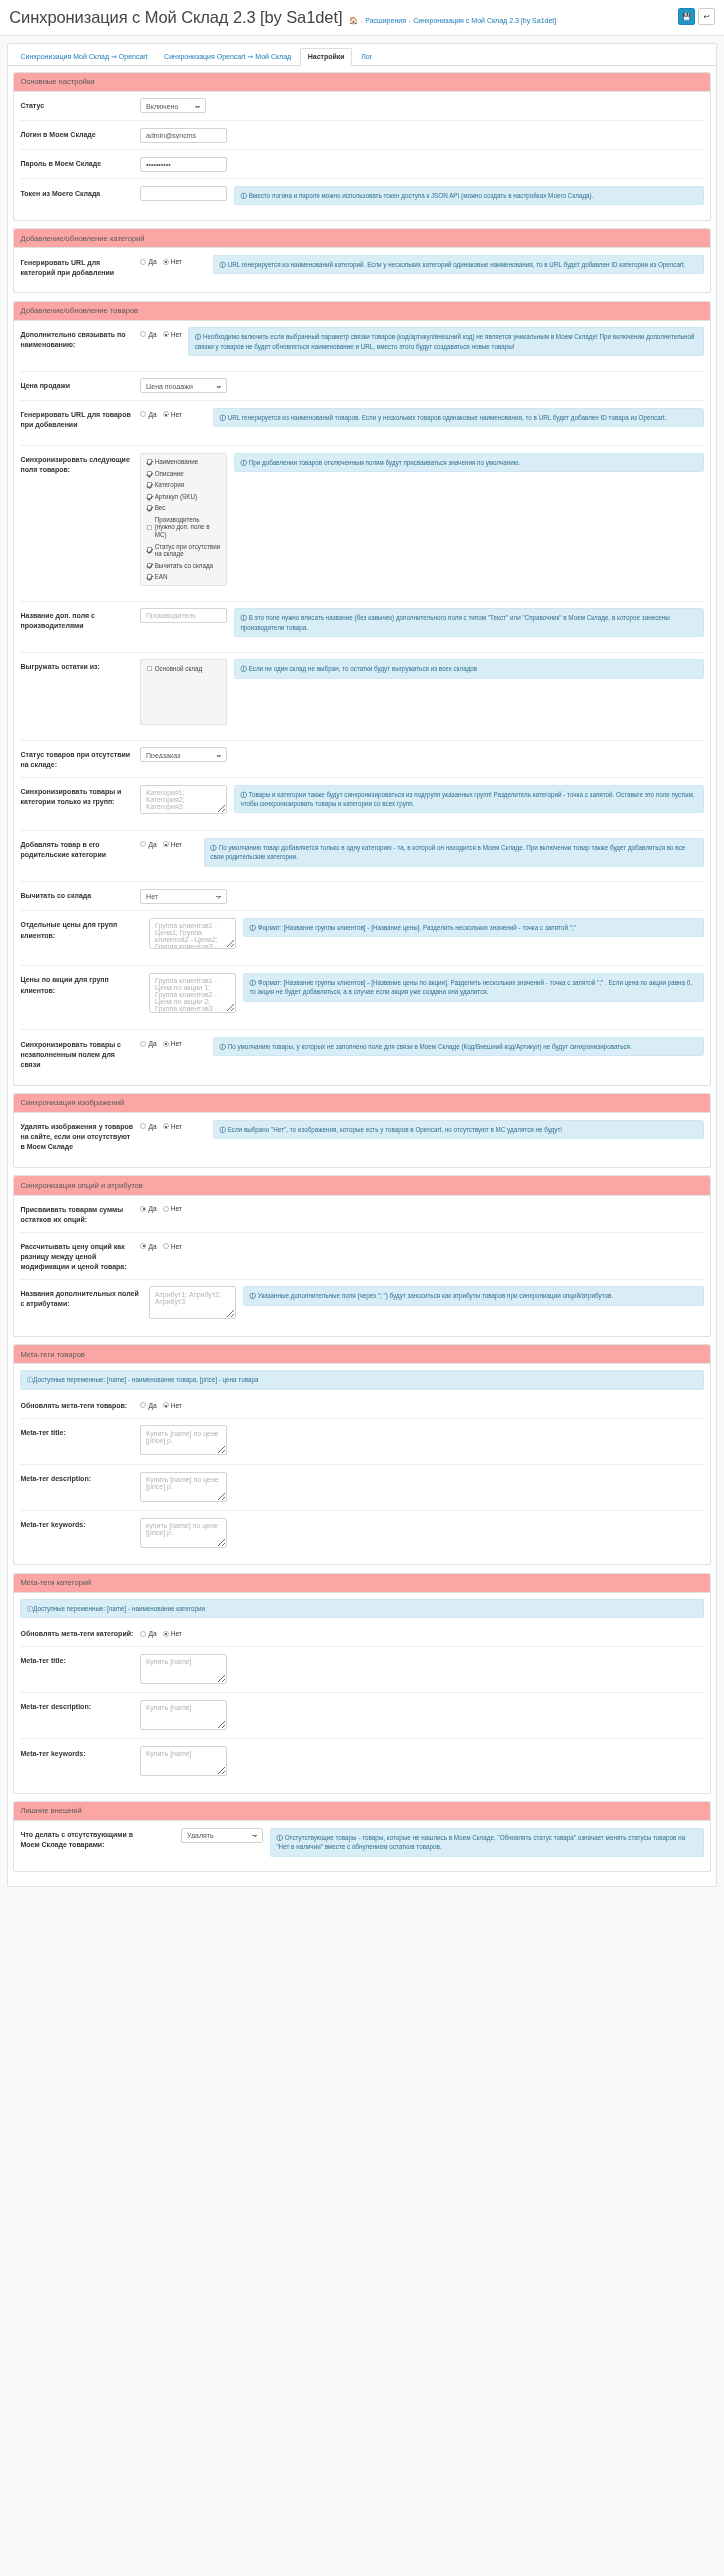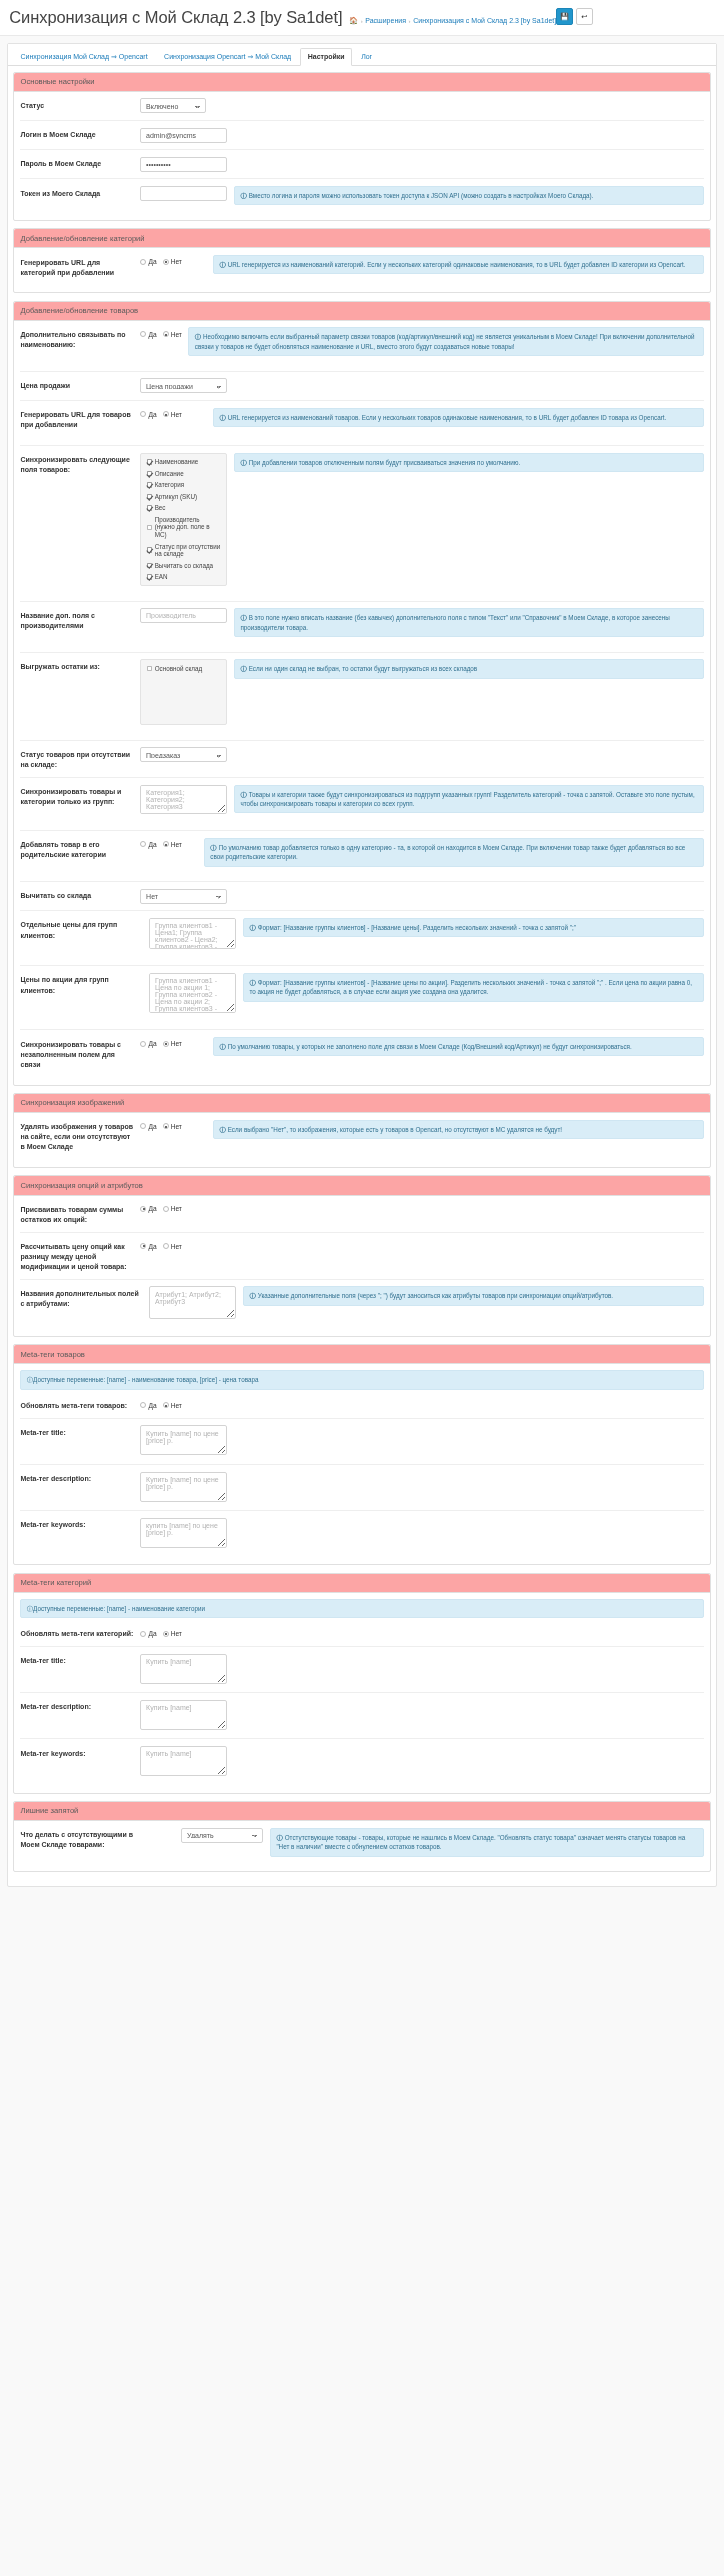--- a/index.html
+++ b/index.html
@@ -13,20 +13,21 @@
     -webkit-font-smoothing:antialiased;
   }
 
   
   .page-head{
     background:#ffffff;
     padding:8px 9.3px 9.3px 9.3px;
     border-bottom:0.7px solid #e9e9e9;
     display:flex;
     align-items:flex-start;
+    justify-content:space-between;
   }
   .head-left{display:flex;align-items:baseline;flex-wrap:wrap;}
   .page-title{
     font-size:16.5px;
     font-weight:400;
     color:#444;
     margin:0 6.6px 0 0;
     line-height:1.1;
     letter-spacing:-0.1px;
   }
@@ -676,21 +677,21 @@
           <div class="ctrl" style="flex:0 0 87px;width:87px;">
             <textarea class="ta" style="width: 87px; height: 30px;" placeholder="Купить [name]"></textarea>
           </div>
           <div class="row-spacer"></div>
         </div>
 
       </div>
     </div>
 
     <div class="panel">
-      <div class="panel-heading">Лишние запятой</div>
+      <div class="panel-heading">Лишние внешний</div>
       <div class="panel-body">
         <div class="form-row pad-btm">
           <div class="lbl lbl-wide">Что делать с отсутствующими в Моем Складе товарами:</div>
           <div class="ctrl" style="flex:0 0 82px;width:82px;margin-left:32px;">
             <select class="sel" style="width:82px">
               <option>Удалять</option>
             </select>
           </div>
           <div class="help">
             <span class="i">ⓘ</span><span>Отстутствующие товары - товары, которые не нашлись в Моем Складе. "Обновлять статус товара" означает менять статусы товаров на "Нет в наличии" вместе с обнулением остатков товаров.</span>

